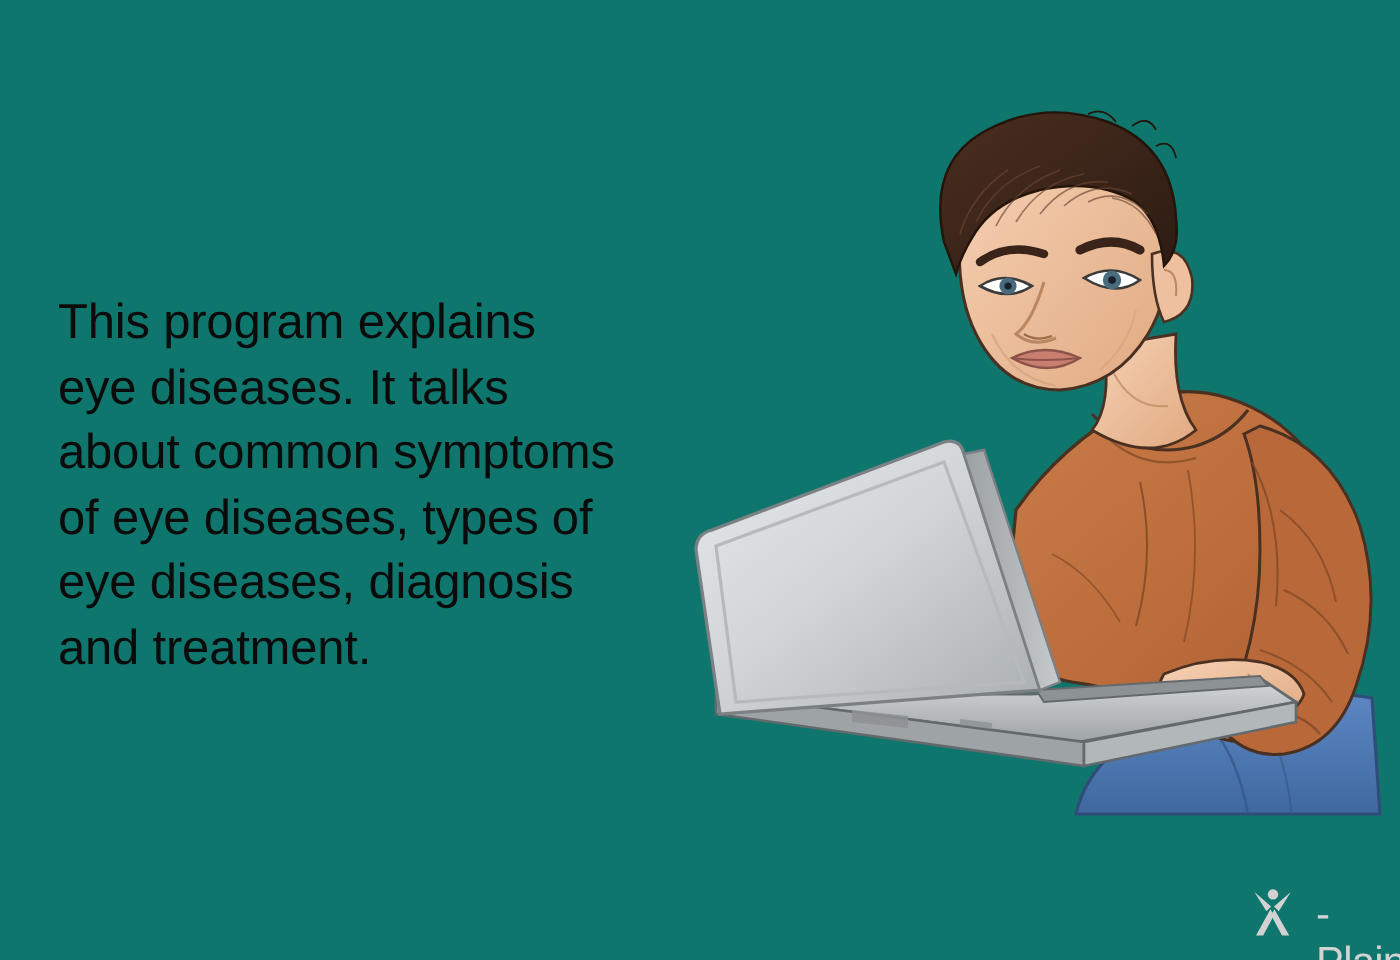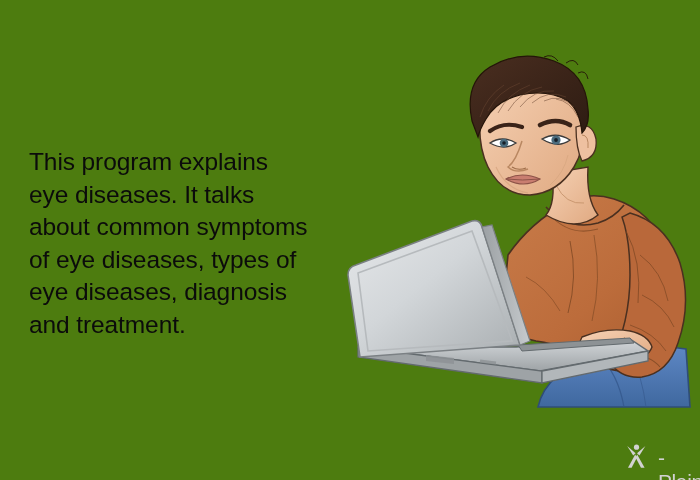--- a/index.html
+++ b/index.html
@@ -7,21 +7,21 @@
     padding: 0;
     background: #ffffff;
   }
   body {
     font-family: "Liberation Sans", sans-serif;
   }
   #slide {
     position: relative;
     width: 700px;
     height: 480px;
-    background: #4d7c0f;
+    background: #0f766e;
     overflow: hidden;
   }
 
   
   #body-text {
     position: absolute;
     left: 29px;
     top: 146px;
     width: 345px;
     font-size: 24.5px;

